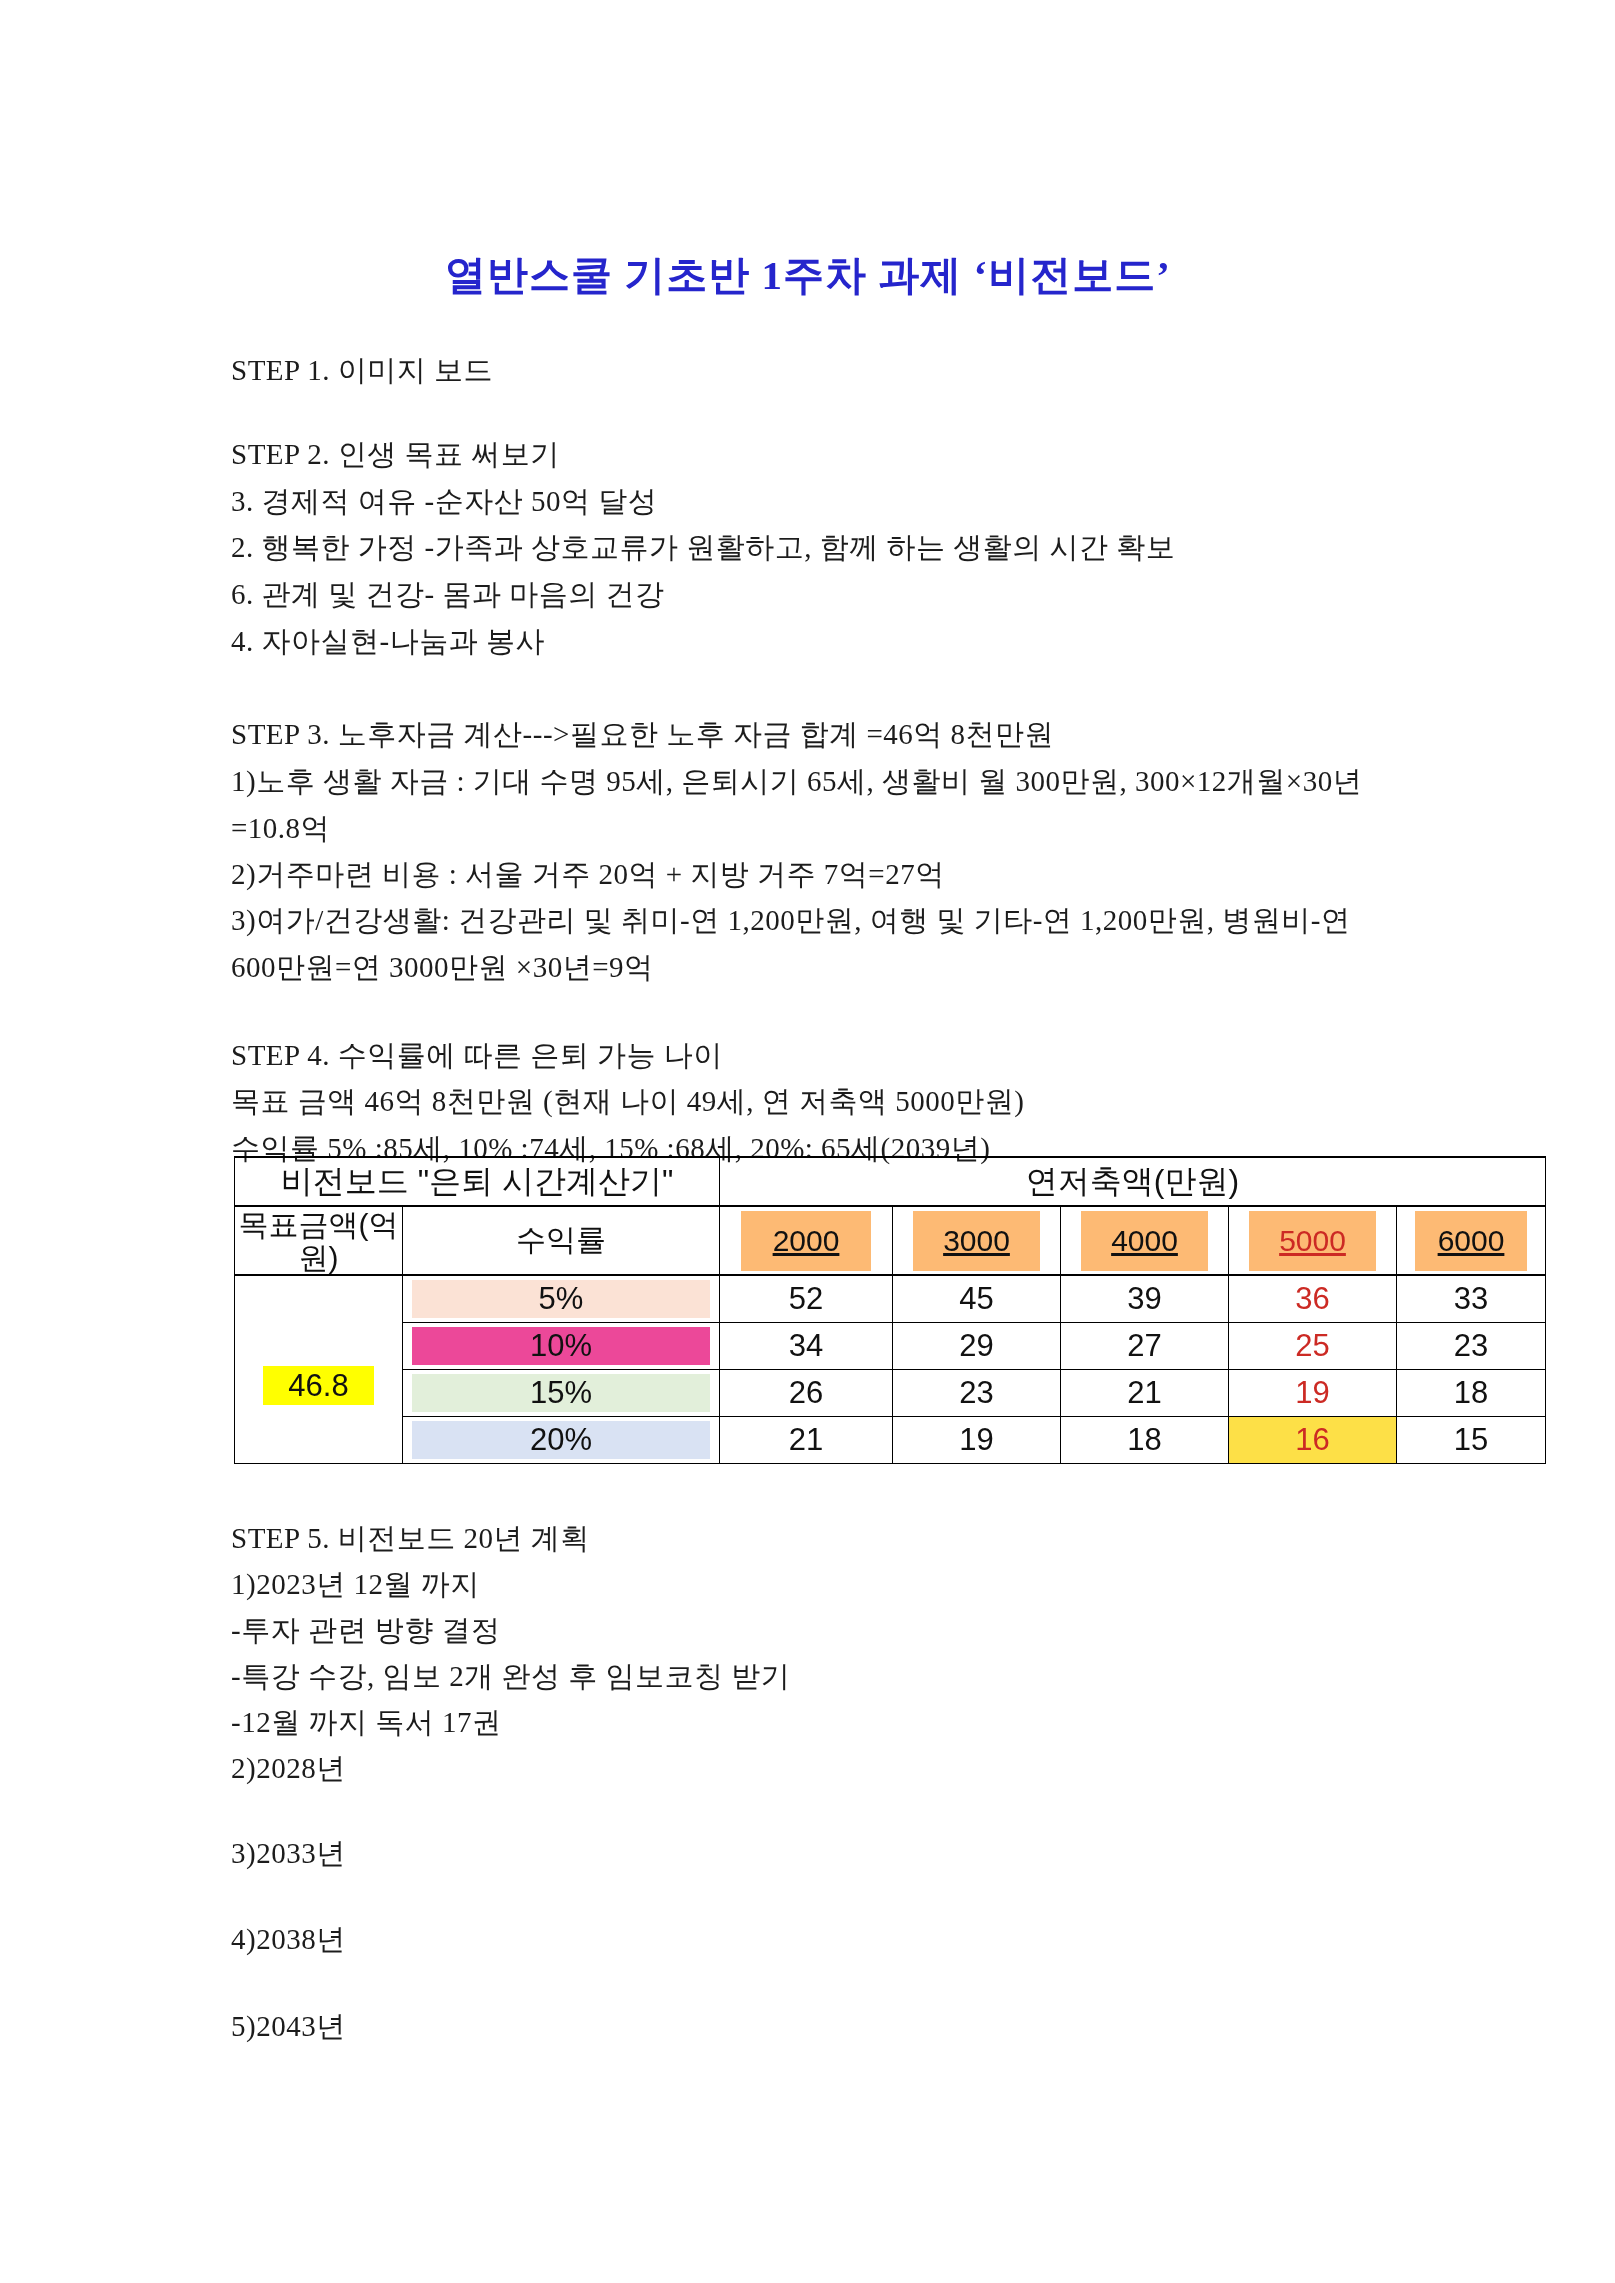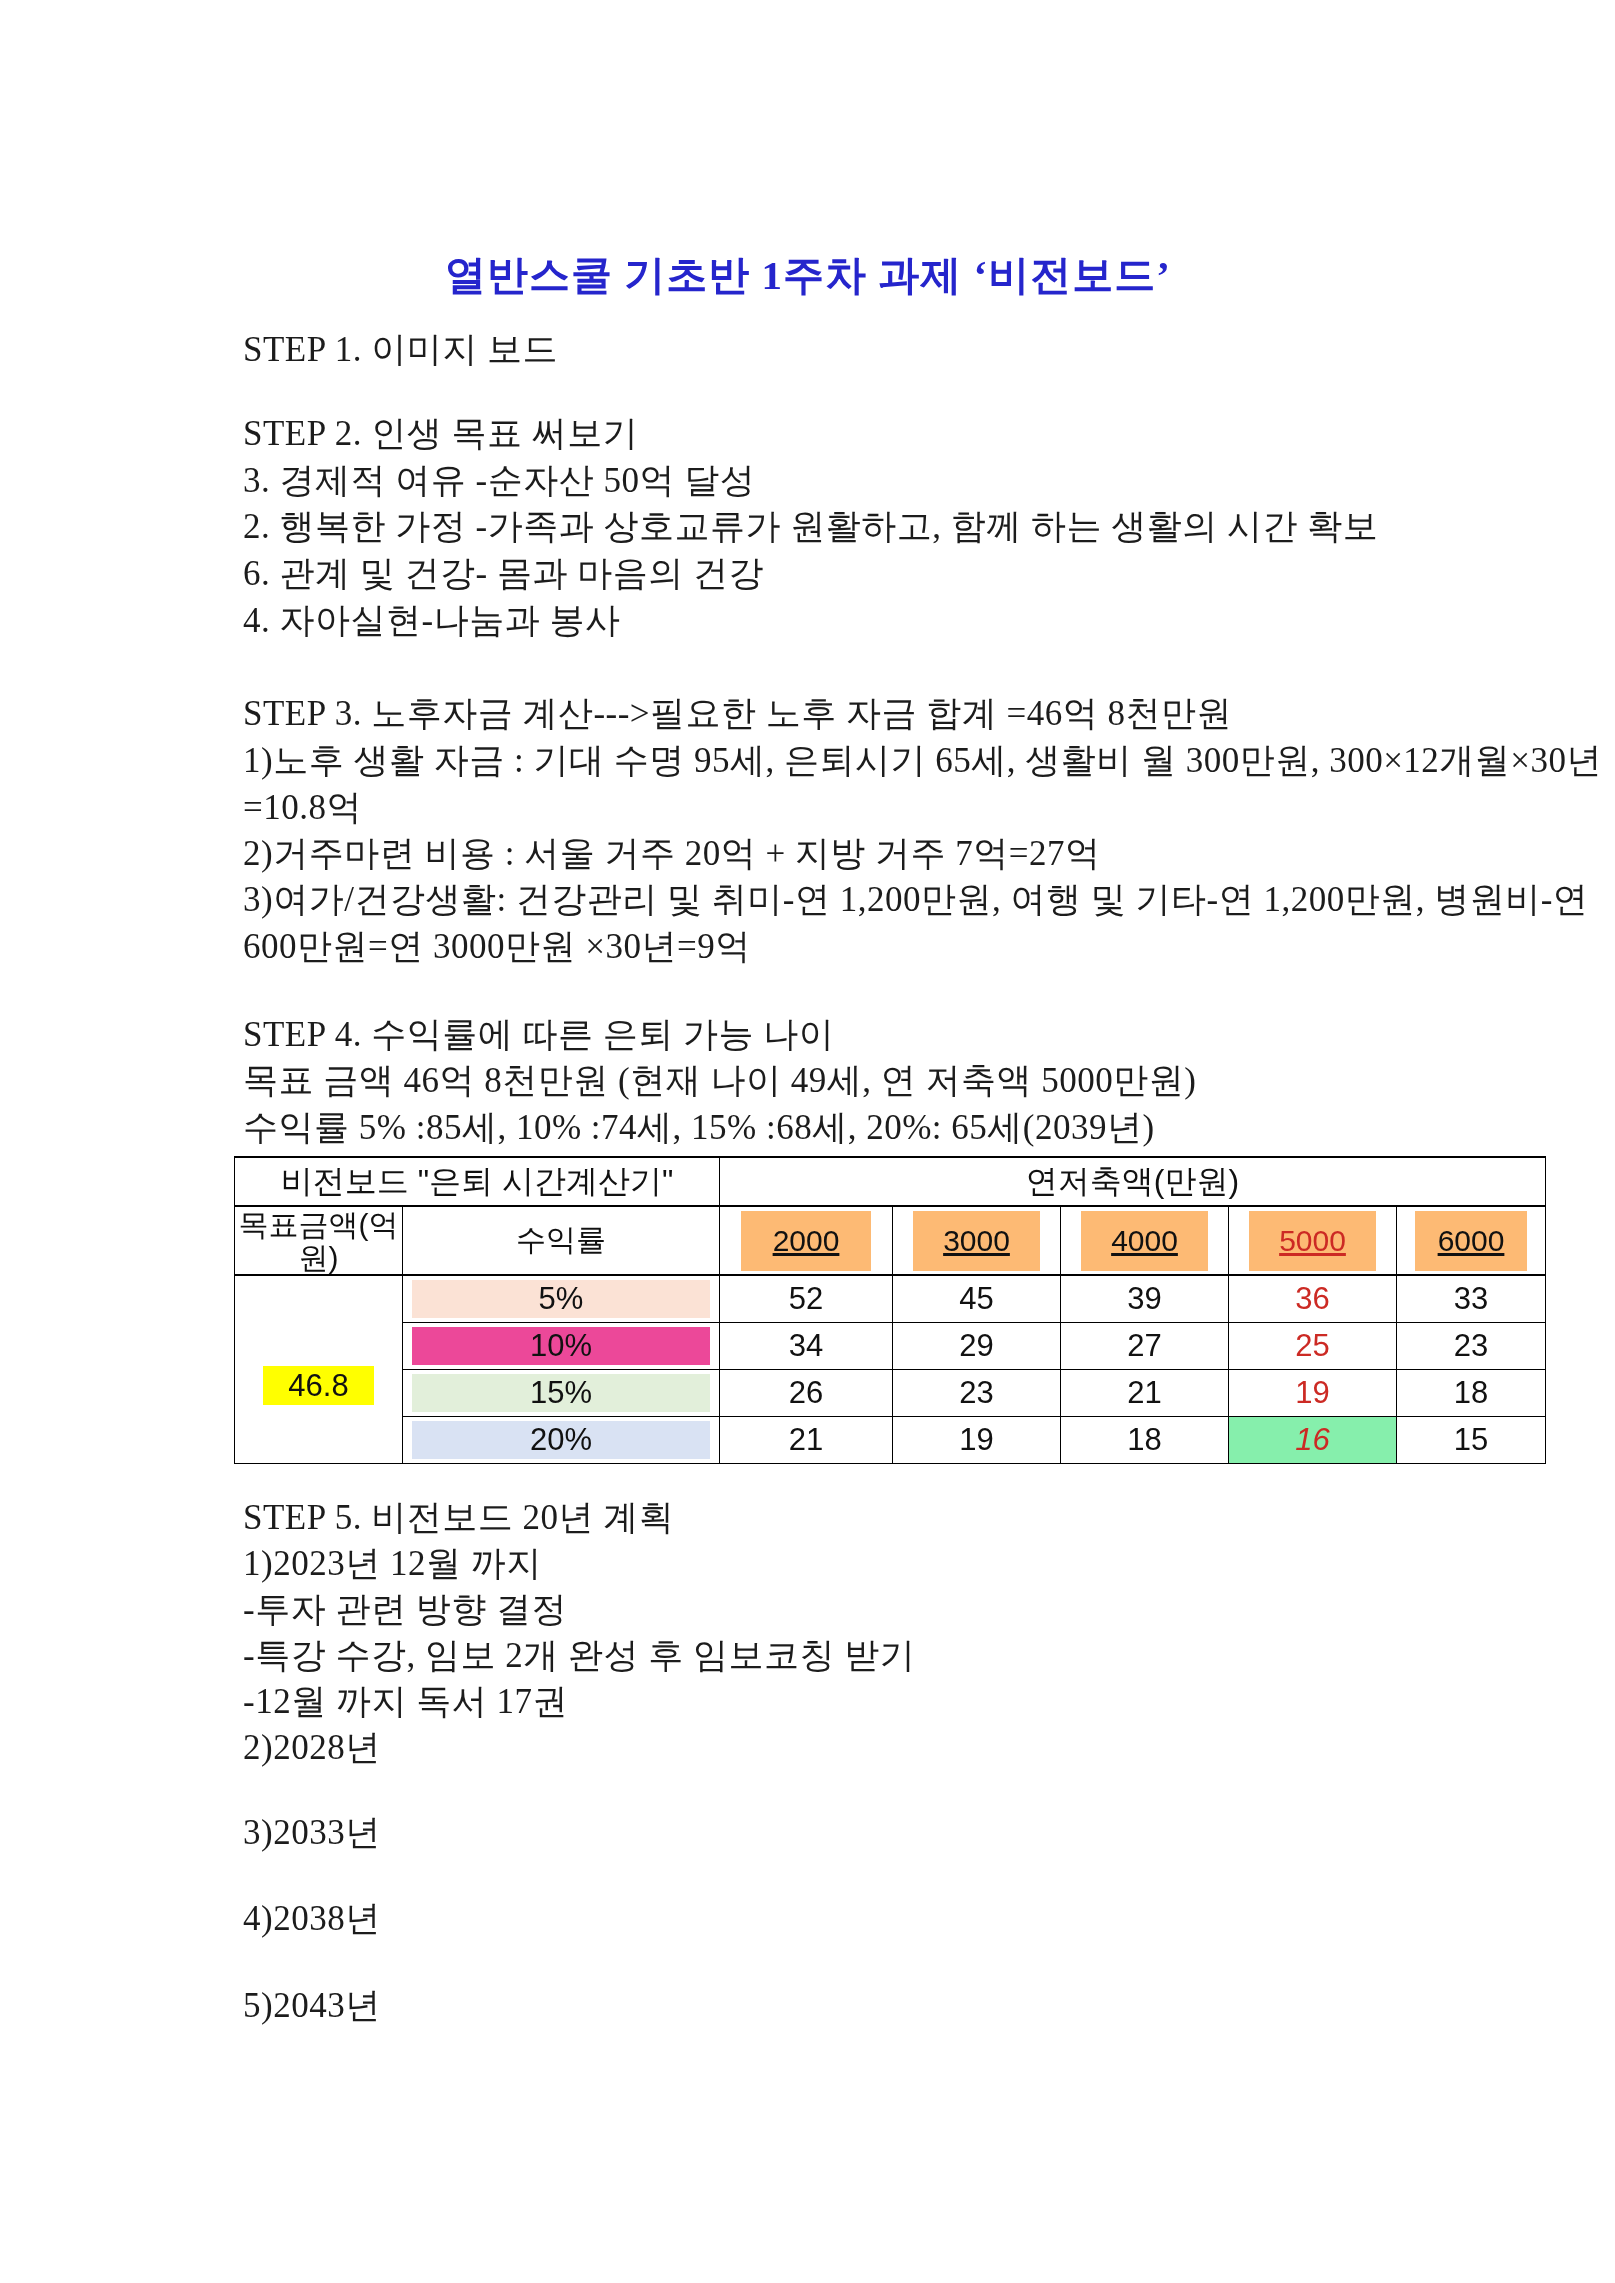--- a/index.html
+++ b/index.html
@@ -13,24 +13,25 @@
   }
   .doc-title{
     position:absolute;top:248px;left:0;width:1616px;
     text-align:center;
     font-size:41px;font-weight:700;
     color:#2525cc;
     letter-spacing:1px;
     white-space:pre;
   }
   .line{
-    position:absolute;left:243px;
-    font-size:35px;line-height:46px;height:46px;
+    position:absolute;left:231px;
+    font-size:29px;line-height:46px;height:46px;
     white-space:pre;
     letter-spacing:0.5px;
+    margin-top:20px;
   }
   
   .calc-table{
     position:absolute;left:234px;top:1156px;
     border-collapse:collapse;
     table-layout:fixed;
     font-family:"Liberation Sans", sans-serif;
     color:#111111;
   }
   .calc-table td{
@@ -56,21 +57,21 @@
   .bg-rate5{background:#fbe2d5;}
   .bg-rate10{background:#ec4899;}
   .bg-rate15{background:#e2efda;}
   .bg-rate20{background:#d9e2f3;}
   .target-band{
     display:inline-block;padding:1.9px 25px;
     background:#ffff00;
     margin-top:32px;
   }
   .red{color:#cc2a24;}
-  .cell-selected{background:#86efac;font-style:italic;}
+  .cell-selected{background:#fde047;}
 </style>
 </head>
 <body>
 
 <div class="page">
 
   <div class="doc-title">열반스쿨 기초반 1주차 과제 ‘비전보드’</div>
 
   <div class="line" style="top:327px">STEP 1. 이미지 보드</div>
 

